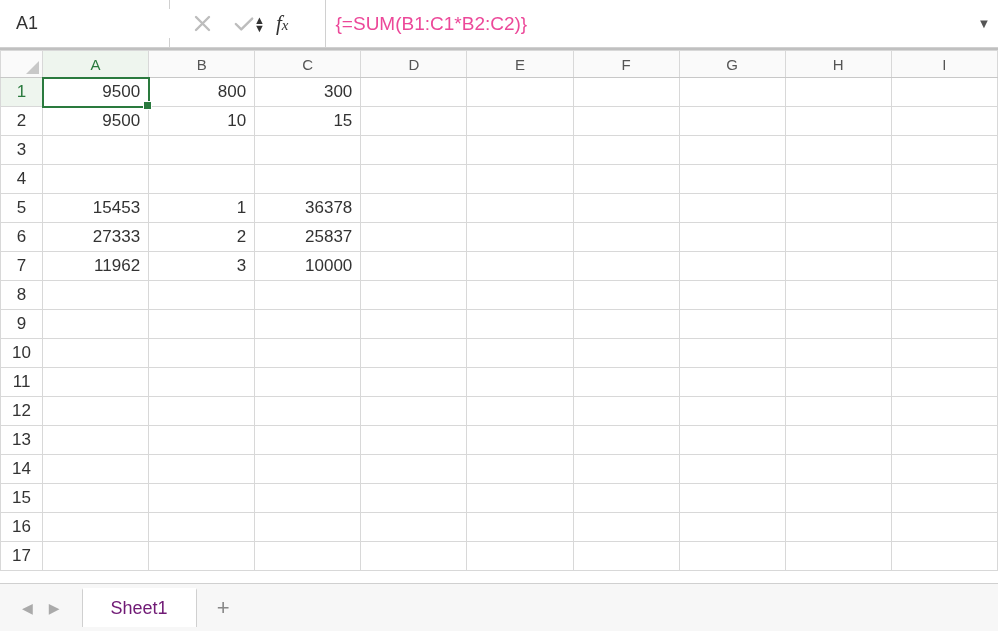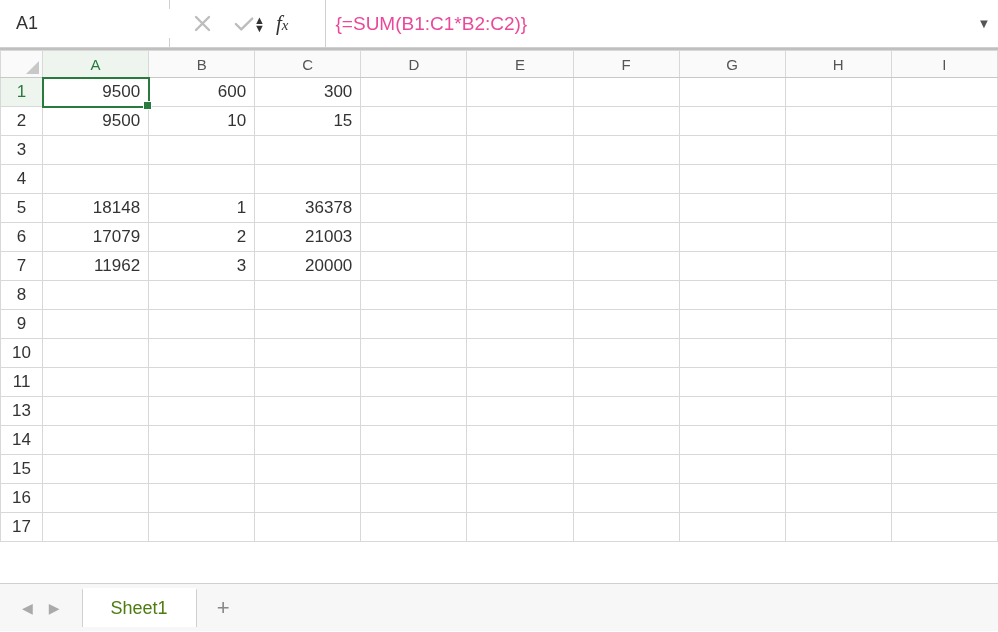--- a/index.html
+++ b/index.html
@@ -148,21 +148,21 @@
     padding: 0 22px;
   }
   .tab-nav .tri { font-size: 14px; color: #aaa; cursor: pointer; }
   .sheet-tab {
     background: #fff;
     border: 1px solid #d0d0d0;
     border-bottom: none;
     border-top: 2px solid #fff;
     padding: 8px 28px;
     font-size: 18px;
-    color: #4d7c0f;
+    color: #701a75;
     margin-top: -1px;
   }
   .add-tab {
     padding: 0 20px;
     font-size: 22px;
     color: #888;
     cursor: pointer;
   }
   svg { display:block; }
 </style>
@@ -221,21 +221,21 @@
           <th class="colhdr">F</th>
           <th class="colhdr">G</th>
           <th class="colhdr">H</th>
           <th class="colhdr">I</th>
         </tr>
       </thead>
     <tbody id="grid-body">
         <tr>
           <th class="rowhdr active">1</th>
           <td class="cell selected">9500</td>
-          <td class="cell">600</td>
+          <td class="cell">800</td>
           <td class="cell">300</td>
           <td class="cell empty"></td>
           <td class="cell empty"></td>
           <td class="cell empty"></td>
           <td class="cell empty"></td>
           <td class="cell empty"></td>
           <td class="cell empty"></td>
         </tr>
         <tr>
           <th class="rowhdr">2</th>
@@ -268,47 +268,47 @@
           <td class="cell empty"></td>
           <td class="cell empty"></td>
           <td class="cell empty"></td>
           <td class="cell empty"></td>
           <td class="cell empty"></td>
           <td class="cell empty"></td>
           <td class="cell empty"></td>
         </tr>
         <tr>
           <th class="rowhdr">5</th>
-          <td class="cell">18148</td>
+          <td class="cell">15453</td>
           <td class="cell">1</td>
           <td class="cell">36378</td>
           <td class="cell empty"></td>
           <td class="cell empty"></td>
           <td class="cell empty"></td>
           <td class="cell empty"></td>
           <td class="cell empty"></td>
           <td class="cell empty"></td>
         </tr>
         <tr>
           <th class="rowhdr">6</th>
-          <td class="cell">17079</td>
+          <td class="cell">27333</td>
           <td class="cell">2</td>
-          <td class="cell">21003</td>
+          <td class="cell">25837</td>
           <td class="cell empty"></td>
           <td class="cell empty"></td>
           <td class="cell empty"></td>
           <td class="cell empty"></td>
           <td class="cell empty"></td>
           <td class="cell empty"></td>
         </tr>
         <tr>
           <th class="rowhdr">7</th>
           <td class="cell">11962</td>
           <td class="cell">3</td>
-          <td class="cell">20000</td>
+          <td class="cell">10000</td>
           <td class="cell empty"></td>
           <td class="cell empty"></td>
           <td class="cell empty"></td>
           <td class="cell empty"></td>
           <td class="cell empty"></td>
           <td class="cell empty"></td>
         </tr>
         <tr>
           <th class="rowhdr">8</th>
           <td class="cell empty"></td>
@@ -340,20 +340,32 @@
           <td class="cell empty"></td>
           <td class="cell empty"></td>
           <td class="cell empty"></td>
           <td class="cell empty"></td>
           <td class="cell empty"></td>
           <td class="cell empty"></td>
           <td class="cell empty"></td>
         </tr>
         <tr>
           <th class="rowhdr">11</th>
+          <td class="cell empty"></td>
+          <td class="cell empty"></td>
+          <td class="cell empty"></td>
+          <td class="cell empty"></td>
+          <td class="cell empty"></td>
+          <td class="cell empty"></td>
+          <td class="cell empty"></td>
+          <td class="cell empty"></td>
+          <td class="cell empty"></td>
+        </tr>
+        <tr>
+          <th class="rowhdr">12</th>
           <td class="cell empty"></td>
           <td class="cell empty"></td>
           <td class="cell empty"></td>
           <td class="cell empty"></td>
           <td class="cell empty"></td>
           <td class="cell empty"></td>
           <td class="cell empty"></td>
           <td class="cell empty"></td>
           <td class="cell empty"></td>
         </tr>

